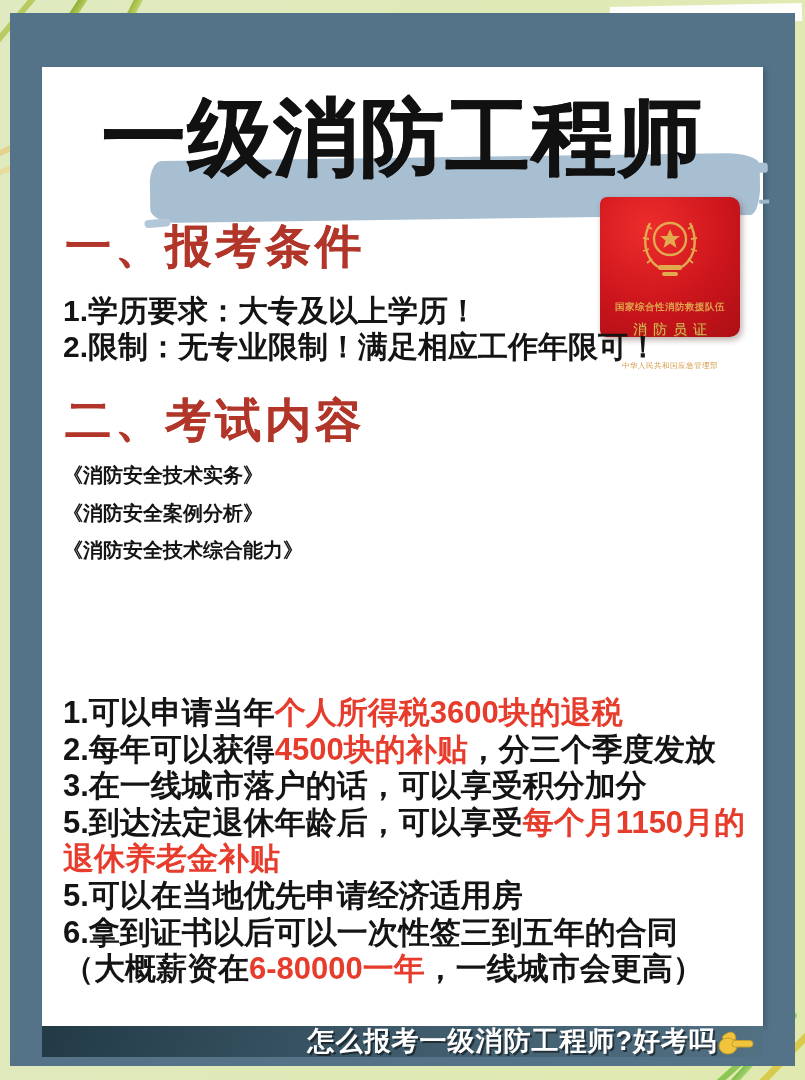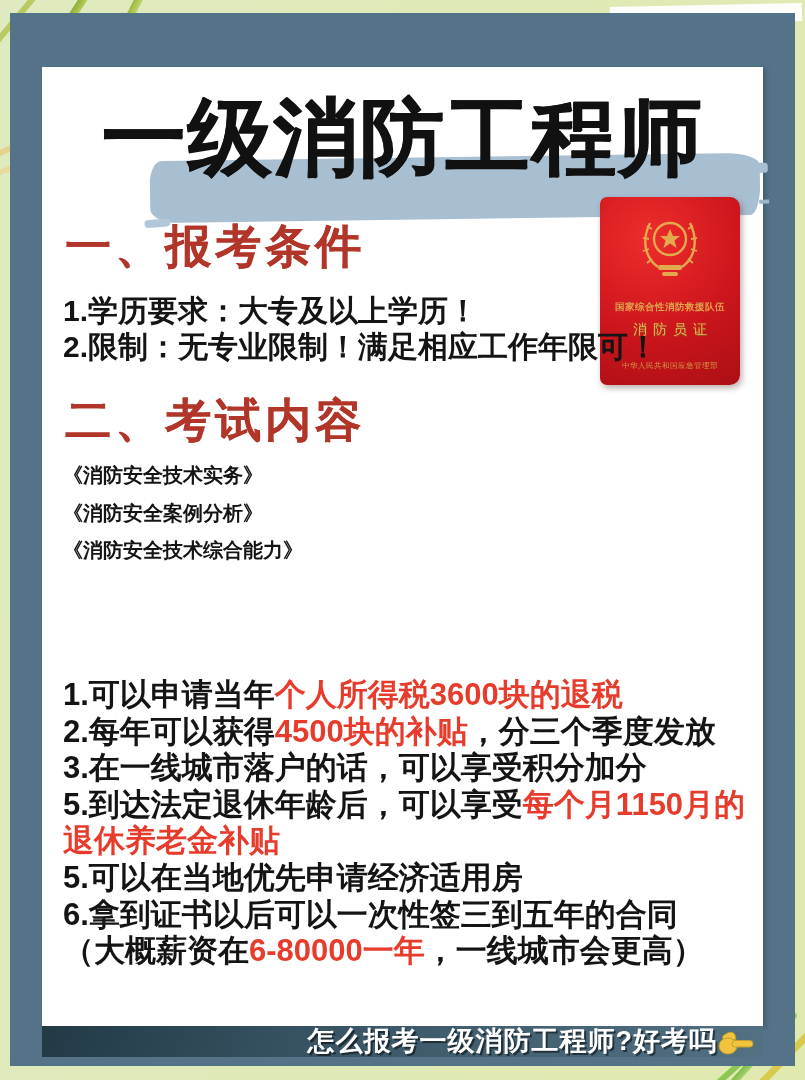--- a/index.html
+++ b/index.html
@@ -48,25 +48,25 @@
   .h-req{ top:151px; }
   .h-exam{ top:325px; }
   .h-uses{ top:541px; }
   
   .lines{ position:absolute; left:21px; width:698px; font-weight:700; color:#141414; }
   .lines p{ font-size:30px; }
   .l-req{ top:226px; }
   .l-req p{ line-height:35.5px; }
   .l-exam{ top:390px; }
   .l-exam p{ font-size:20px; line-height:37.5px; }
-  .l-uses{ top:610px; }
+  .l-uses{ top:628px; }
   .l-uses p{ font-size:31px; line-height:36.6px; }
   .hl{ color:#e73b2c; }
   
-  .certificate{ position:absolute; left:558px; top:130px; width:140px; height:188px;
+  .certificate{ position:absolute; left:558px; top:130px; width:140px; height:140px;
     background:radial-gradient(circle at 35% 22%, #ee2d2c 0%, #cc151c 55%, #ab0f15 100%);
     border-radius:7px 10px 10px 7px; box-shadow:2px 3px 6px rgba(60,20,15,.35);
     text-align:center; color:#e8b054; }
   .cert-emblem{ position:absolute; left:50%; top:12px; transform:translateX(-50%); }
   .cert-org{ position:absolute; top:104px; width:100%; font-size:9.5px; letter-spacing:.5px;
     font-weight:700; color:#dfa44c; }
   .cert-title{ position:absolute; top:124px; width:100%; font-size:14px; font-weight:400;
     letter-spacing:6px; text-indent:6px; color:#e9b258; text-shadow:.5px .5px 0 #8d5c1a; }
   .cert-issuer{ position:absolute; top:164px; width:100%; font-size:7.5px; letter-spacing:.5px;
     color:#d59a45; }

